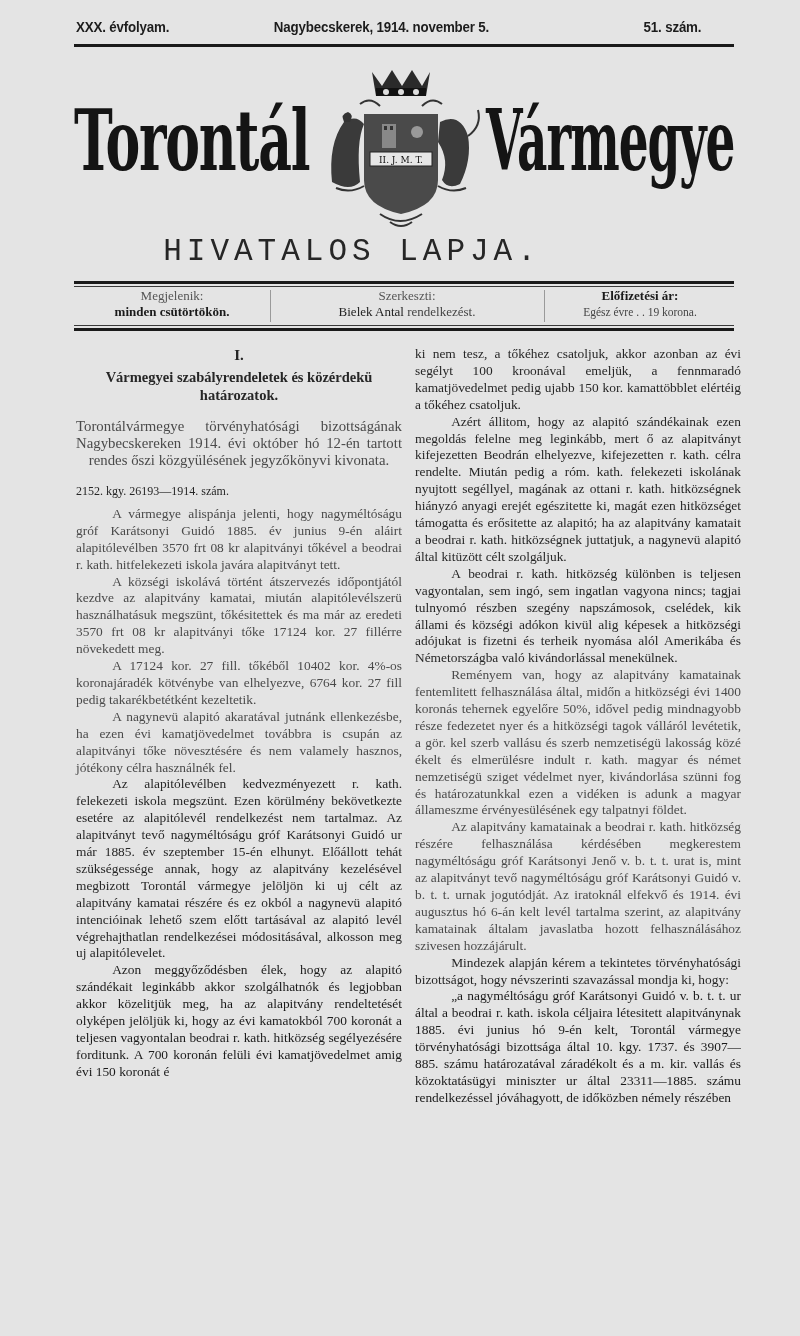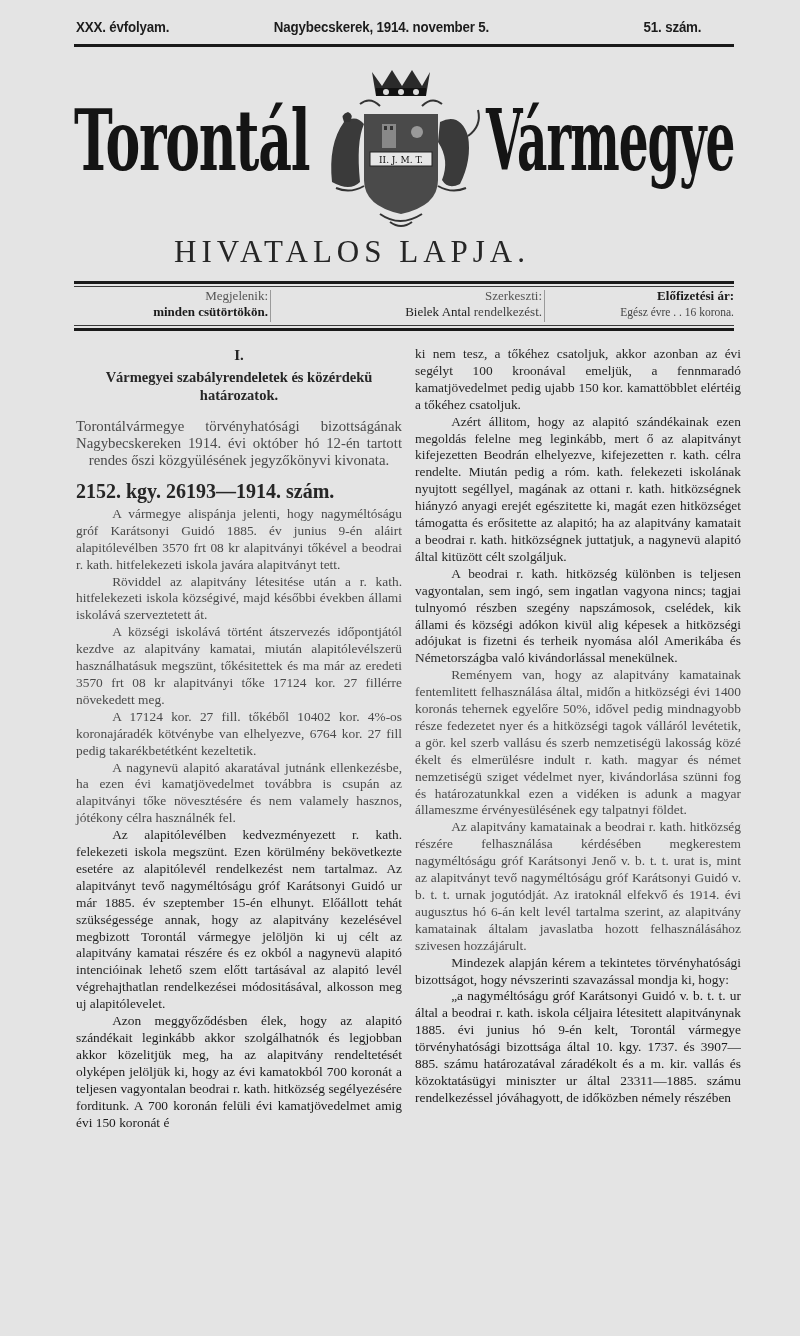--- a/index.html
+++ b/index.html
@@ -28,49 +28,49 @@
     font-family: "DejaVu Serif", "Liberation Serif", serif;
     font-weight: bold; font-size: 84px; line-height: 86px; color: #141414;
     letter-spacing: -2px; white-space: nowrap;
     transform-origin: left top;
   }
   .mast-left { left: 74px; transform: scaleX(0.62); }
   .mast-right { left: 486px; transform: scaleX(0.56); }
   .crest { position: absolute; left: 310px; top: 64px; width: 180px; height: 170px; }
   .subtitle {
     position: absolute; left: 0; width: 704px; top: 234px; text-align: center;
-    font-family: Liberation Serif, serif;
+    font-family: Liberation Mono, monospace;
     font-size: 31px; letter-spacing: 5px; color: #262626;
   }
 
   
   .rule-thick { position: absolute; left: 74px; width: 660px; height: 3px; background: #1a1a1a; }
   .rule-thin { position: absolute; left: 74px; width: 660px; height: 1px; background: #3a3a3a; }
-  .info { position: absolute; top: 288px; height: 36px; text-align: right; font-size: 13px; line-height: 16px; }
+  .info { position: absolute; top: 288px; height: 36px; text-align: center; font-size: 13px; line-height: 16px; }
   .info .lbl { color: #555; }
   .info .val { font-weight: bold; color: #1a1a1a; }
   .info .val-light { color: #444; }
   .info-sep { position: absolute; top: 290px; width: 1px; height: 32px; background: #9a9a9a; }
 
   
   .col {
     position: absolute; top: 346px; width: 326px;
     font-size: 13.4px; line-height: 16.9px; color: #262626;
     text-align: justify;
   }
   .col-left { left: 76px; }
   .col-right { left: 415px; }
   .col p { margin: 0; text-indent: 2.7em; }
   .col p.noindent { text-indent: 0; }
   .sec-num { text-align: center; font-weight: bold; font-size: 15px; line-height: 18px; margin: 0 0 4px 0; }
   .sec-title { text-align: center; font-weight: bold; font-size: 14.5px; line-height: 18px; margin: 0 0 14px 0; }
   .lead { text-align: center; font-size: 14.8px; line-height: 17px; color: #4a4a4a; margin: 2px 0 14px 0; }
   .lead p { text-indent: 0; text-align: justify; text-align-last: center; }
   .italic-head { text-align: center; font-style: italic; color: #555; margin: 0 0 8px 0; font-size: 13.4px; }
-  .ref-no { margin: 0 0 6px 0; font-size: 20px; font-weight: bold; }
+  .ref-no { margin: 0 0 6px 0; font-size: 12px; }
   .dark { color: #1a1a1a; }
   .light { color: #4a4a4a; }
 </style>
 </head>
 <body>
 
 <div class="page">
 
   <div class="issue-bar">
     <span style="left:0">XXX. évfolyam.</span>
@@ -128,35 +128,34 @@
   <div class="info" style="left:272px; width:270px">
     <div class="lbl">Szerkeszti:</div>
     <div>
       <span class="val" style="font-weight:normal;color:#222">Bielek Antal</span>
       <span class="val-light">rendelkezést.</span>
     </div>
   </div>
   <div class="info-sep" style="left:544px"></div>
   <div class="info" style="left:546px; width:188px">
     <div class="val">Előfizetési ár:</div>
-    <div class="val-light" style="font-size:11.5px">Egész évre . . 16 korona.</div>
+    <div class="val-light" style="font-size:11.5px">Egész évre . . 19 korona.</div>
   </div>
 
   <div class="rule-thin" style="top:325px"></div>
   <div class="rule-thick" style="top:328px"></div>
 
   <div class="col col-left">
     <div class="sec-num">I.</div>
     <div class="sec-title">Vármegyei szabályrendeletek és közérdekü határozatok.</div>
     <div class="lead">
       <p>Torontálvármegye törvényhatósági bizottságának Nagybecskereken 1914. évi október hó 12-én tartott rendes őszi közgyülésének jegyzőkönyvi kivonata.</p>
     </div>
     <div class="ref-no">2152. kgy. 26193—1914. szám.</div>
     <p class="light">A vármegye alispánja jelenti, hogy nagyméltóságu gróf Karátsonyi Guidó 1885. év junius 9-én aláirt alapitólevélben 3570 frt 08 kr alapitványi tőkével a beodrai r. kath. hitfelekezeti iskola javára alapitványt tett.</p>
-    <p class="light">Röviddel az alapitvány létesitése után a r. kath. hitfelekezeti iskola községivé, majd későbbi években állami iskolává szerveztetett át.</p>
     <p class="light">A községi iskolává történt átszervezés időpontjától kezdve az alapitvány kamatai, miután alapitólevélszerü használhatásuk megszünt, tőkésitettek és ma már az eredeti 3570 frt 08 kr alapitványi tőke 17124 kor. 27 fillérre növekedett meg.</p>
     <p class="light">A 17124 kor. 27 fill. tőkéből 10402 kor. 4%-os koronajáradék kötvénybe van elhelyezve, 6764 kor. 27 fill pedig takarékbetétként kezeltetik.</p>
     <p class="light">A nagynevü alapitó akaratával jutnánk ellenkezésbe, ha ezen évi kamatjövedelmet továbbra is csupán az alapitványi tőke növesztésére és nem valamely hasznos, jótékony célra használnék fel.</p>
     <p>Az alapitólevélben kedvezményezett r. kath. felekezeti iskola megszünt. Ezen körülmény bekövetkezte esetére az alapitólevél rendelkezést nem tartalmaz. Az alapitványt tevő nagyméltóságu gróf Karátsonyi Guidó ur már 1885. év szeptember 15-én elhunyt. Előállott tehát szükségessége annak, hogy az alapitvány kezelésével megbizott Torontál vármegye jelöljön ki uj célt az alapitvány kamatai részére és ez okból a nagynevü alapitó intencióinak lehető szem előtt tartásával az alapitó levél végrehajthatlan rendelkezései módositásával, alkosson meg uj alapitólevelet.</p>
     <p class="dark">Azon meggyőződésben élek, hogy az alapitó szándékait leginkább akkor szolgálhatnók és legjobban akkor közelitjük meg, ha az alapitvány rendeltetését olyképen jelöljük ki, hogy az évi kamatokból 700 koronát a teljesen vagyontalan beodrai r. kath. hitközség segélyezésére forditunk. A 700 koronán felüli évi kamatjövedelmet amig évi 150 koronát é</p>
   </div>
 
   <div class="col col-right">
     <p class="noindent">ki nem tesz, a tőkéhez csatoljuk, akkor azonban az évi segélyt 100 kroonával emeljük, a fennmaradó kamatjövedelmet pedig ujabb 150 kor. kamattöbblet elértéig a tőkéhez csatoljuk.</p>
     <p>Azért állitom, hogy az alapitó szándékainak ezen megoldás felelne meg leginkább, mert ő az alapitványt kifejezetten Beodrán elhelyezve, kifejezetten r. kath. célra rendelte. Miután pedig a róm. kath. felekezeti iskolának nyujtott segéllyel, magának az ottani r. kath. hitközségnek hiányzó anyagi erejét egészitette ki, magát ezen hitközséget támogatta és erősitette az alapitó; ha az alapitvány kamatait a beodrai r. kath. hitközségnek juttatjuk, a nagynevü alapitó által kitüzött célt szolgáljuk.</p>

